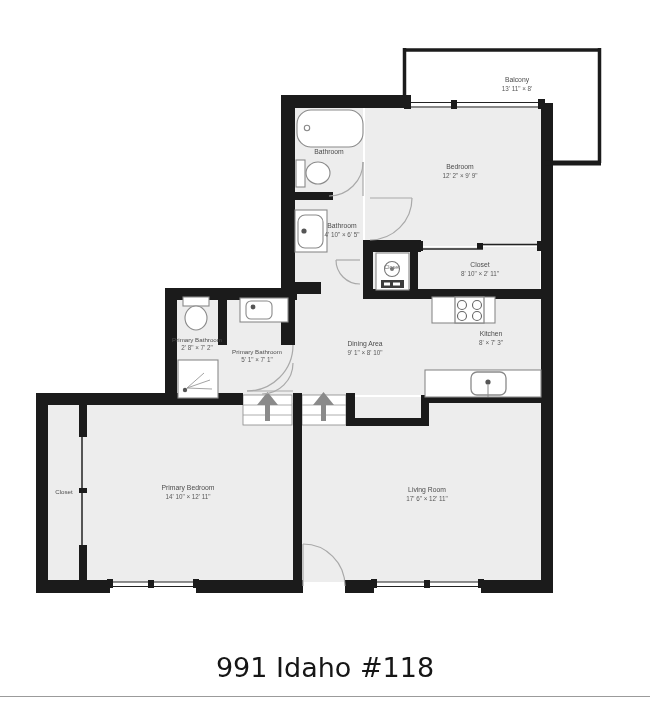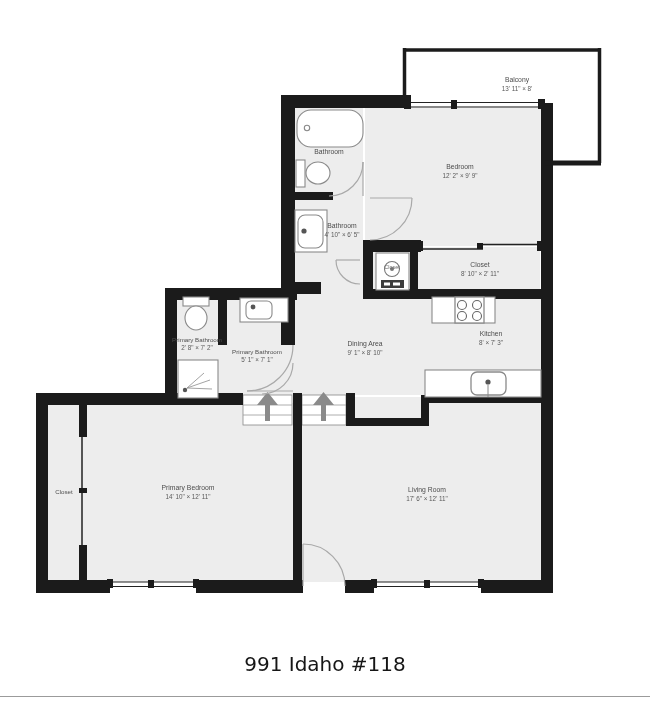--- a/index.html
+++ b/index.html
@@ -6,21 +6,21 @@
   #page{position:relative;width:650px;height:704px;background:#fff;overflow:hidden;
         font-family:"Liberation Sans",sans-serif;}
   #plan-svg{position:absolute;left:0;top:0;}
   .room-label{position:absolute;transform:translateX(-50%);text-align:center;
       white-space:nowrap;color:#4d4d4d;font-size:6.8px;line-height:1.3;}
   .room-label .dims{display:block;font-size:6.3px;color:#5a5a5a;}
   .room-label.tiny{font-size:5.4px;color:#6a6a6a;}
   .room-label.small{font-size:6.2px;}
   #title{position:absolute;left:0;top:652px;width:650px;text-align:center;
       font-family:"DejaVu Sans","Liberation Sans",sans-serif;
-      font-size:20px;font-weight:500;color:#161616;letter-spacing:0px;}
+      font-size:27px;font-weight:500;color:#161616;letter-spacing:0px;}
   #footer-line{position:absolute;left:0;top:696px;width:650px;height:1px;background:#9b9b9b;}
 </style>
 </head>
 <body>
 
 <div id="page">
 
 <svg id="plan-svg" width="650" height="704" viewBox="0 0 650 704">
 
   <g fill="#ededed">

